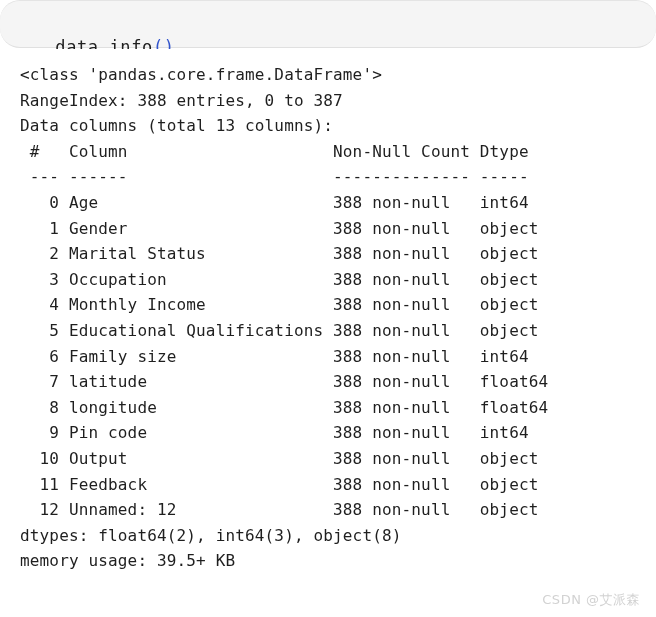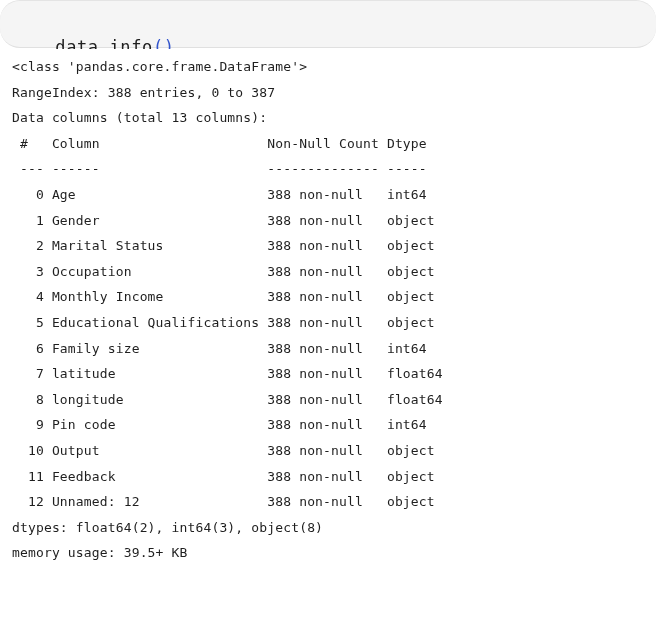--- a/index.html
+++ b/index.html
@@ -48,23 +48,23 @@
     left: 0;
     top: 49px;
     width: 656px;
     height: 568px;
     background: #ffffff;
   }
   .out-pre {
     position: absolute;
     left: 12px;
     top: 5px;
-    margin: 0;
+    margin: 8px;
     font-family: "DejaVu Sans Mono", "Liberation Mono", monospace;
-    font-size: 13px;
+    font-size: 16px;
     line-height: 25.6px;
     letter-spacing: 0.15px;
     color: #1f1f1f;
     white-space: pre;
     -webkit-font-smoothing: none;
   }
 
   
   .watermark {
     position: absolute;
@@ -101,13 +101,14 @@
    5 Educational Qualifications 388 non-null   object
    6 Family size                388 non-null   int64
    7 latitude                   388 non-null   float64
    8 longitude                  388 non-null   float64
    9 Pin code                   388 non-null   int64
   10 Output                     388 non-null   object
   11 Feedback                   388 non-null   object
   12 Unnamed: 12                388 non-null   object
 dtypes: float64(2), int64(3), object(8)
 memory usage: 39.5+ KB</pre>
+  <div class="watermark">CSDN @艾派森</div>
 </div>
 
 </body></html>

